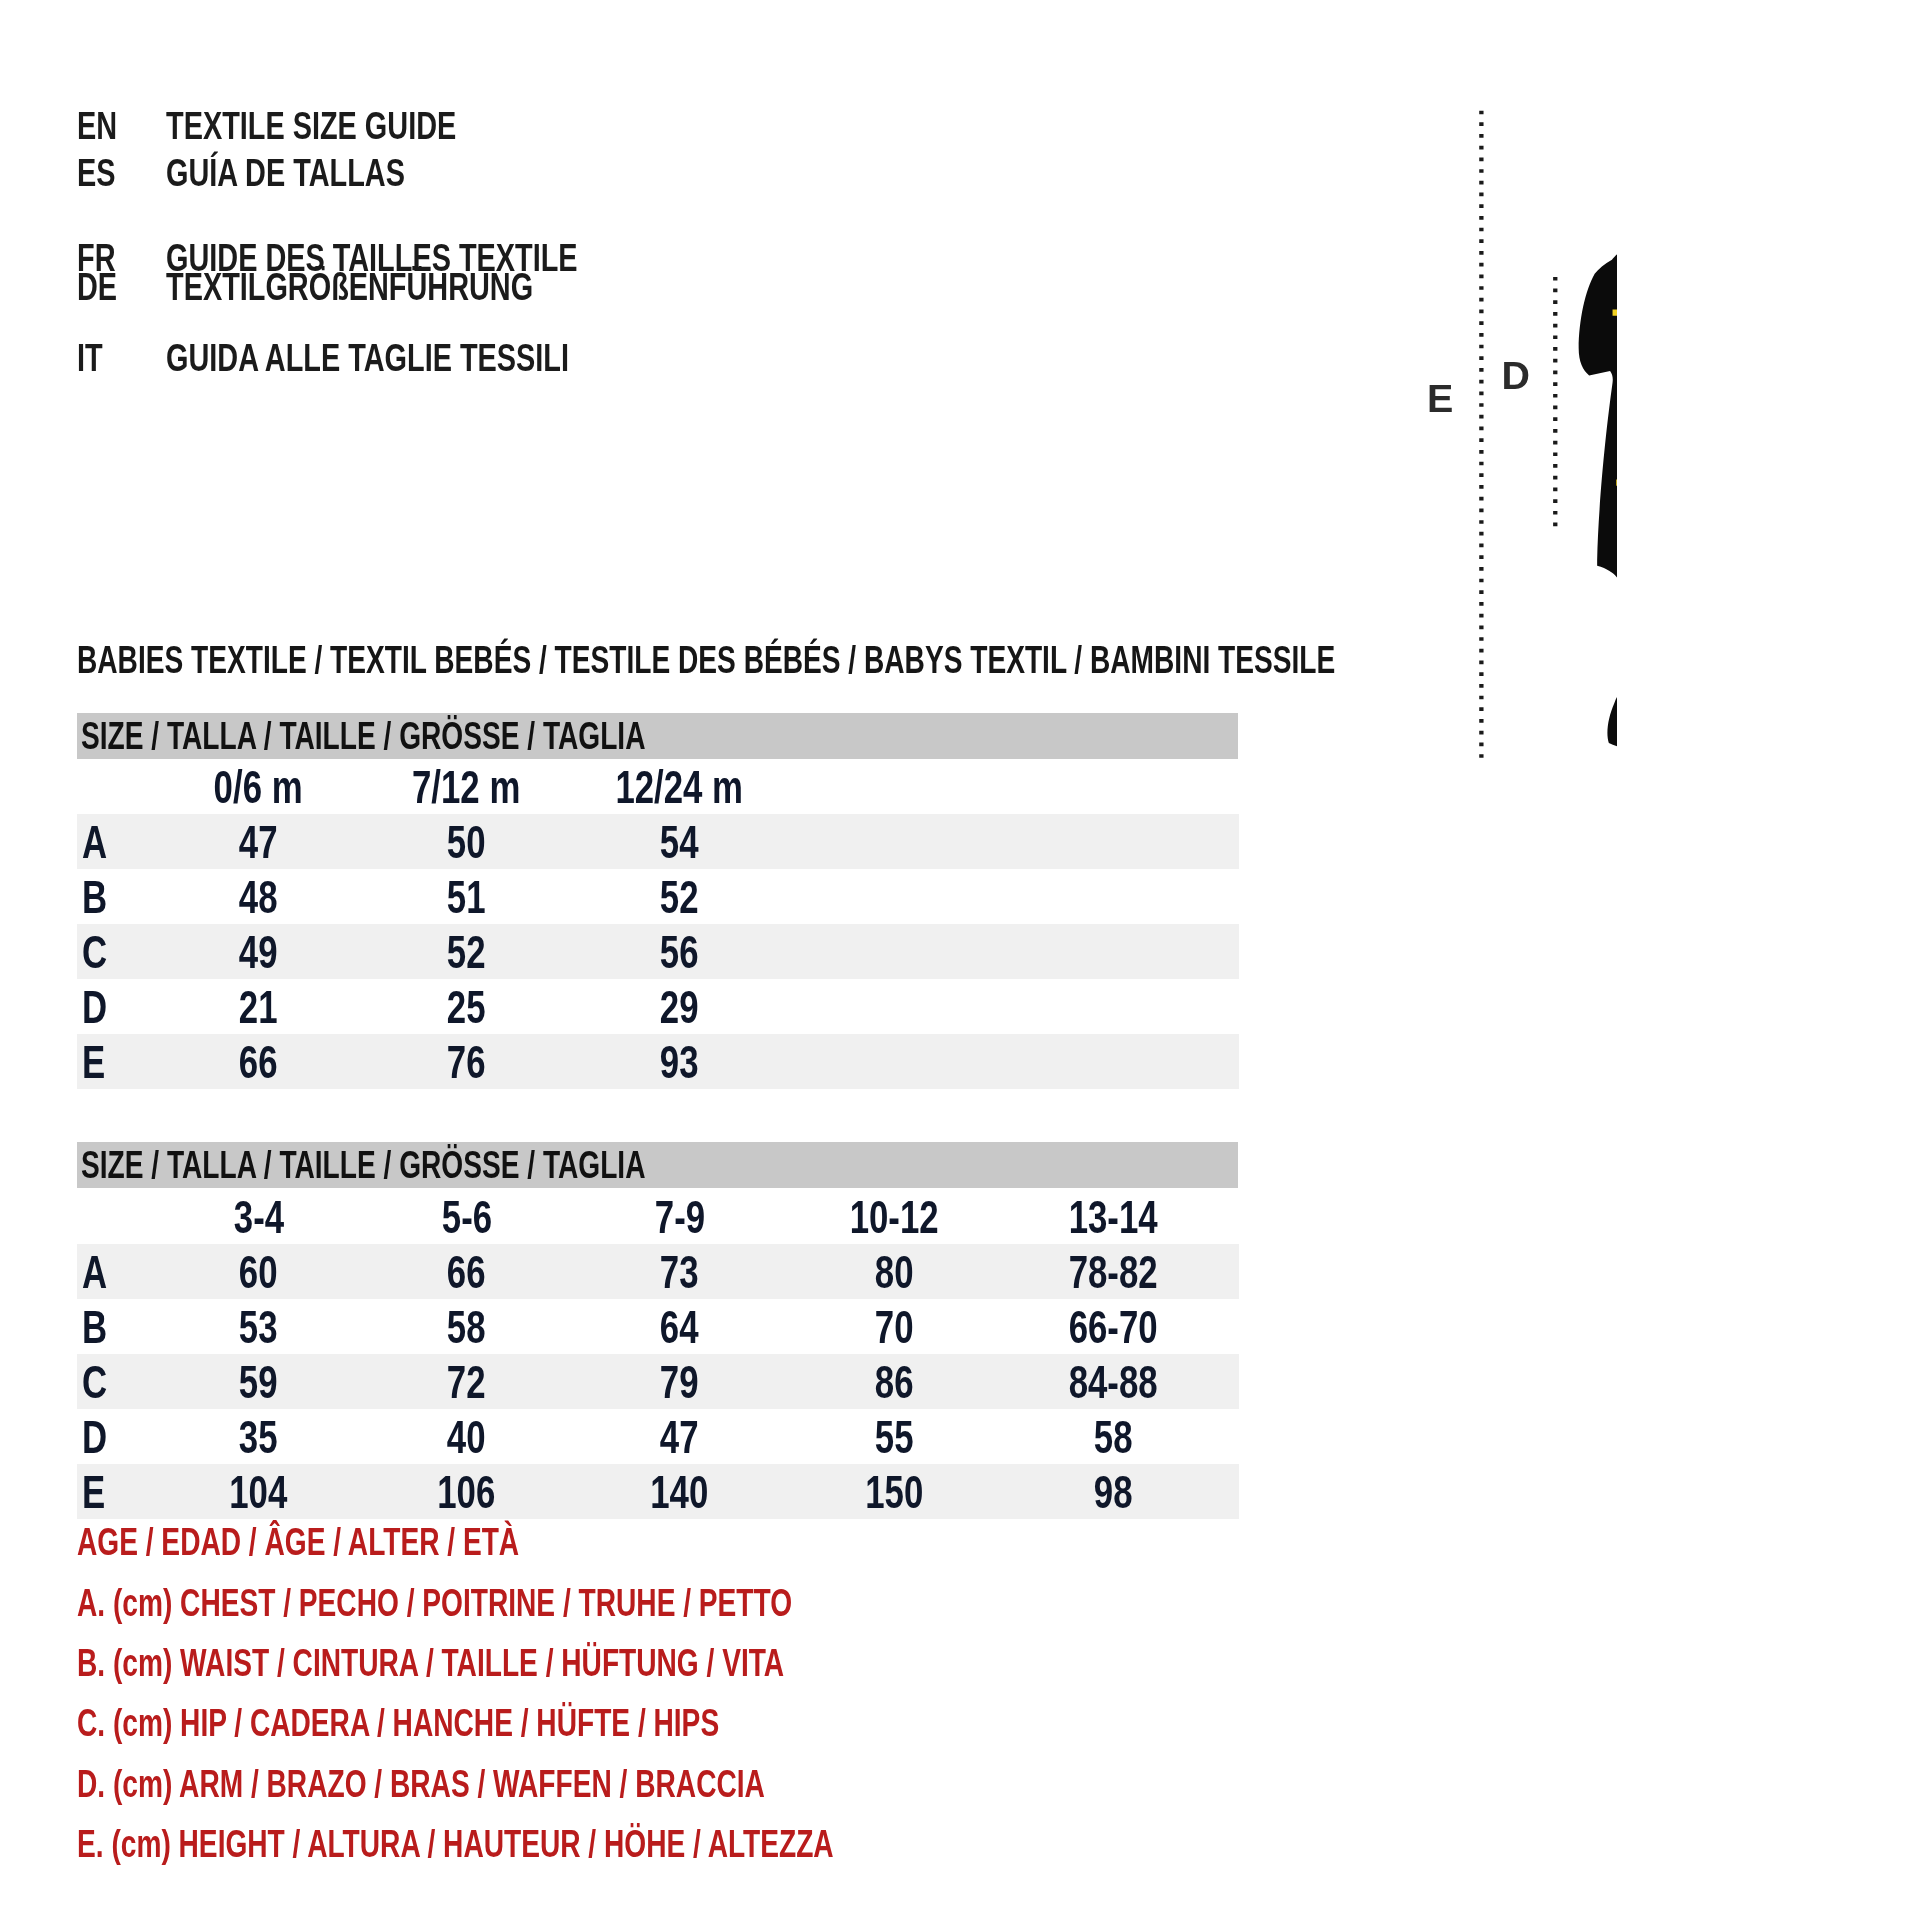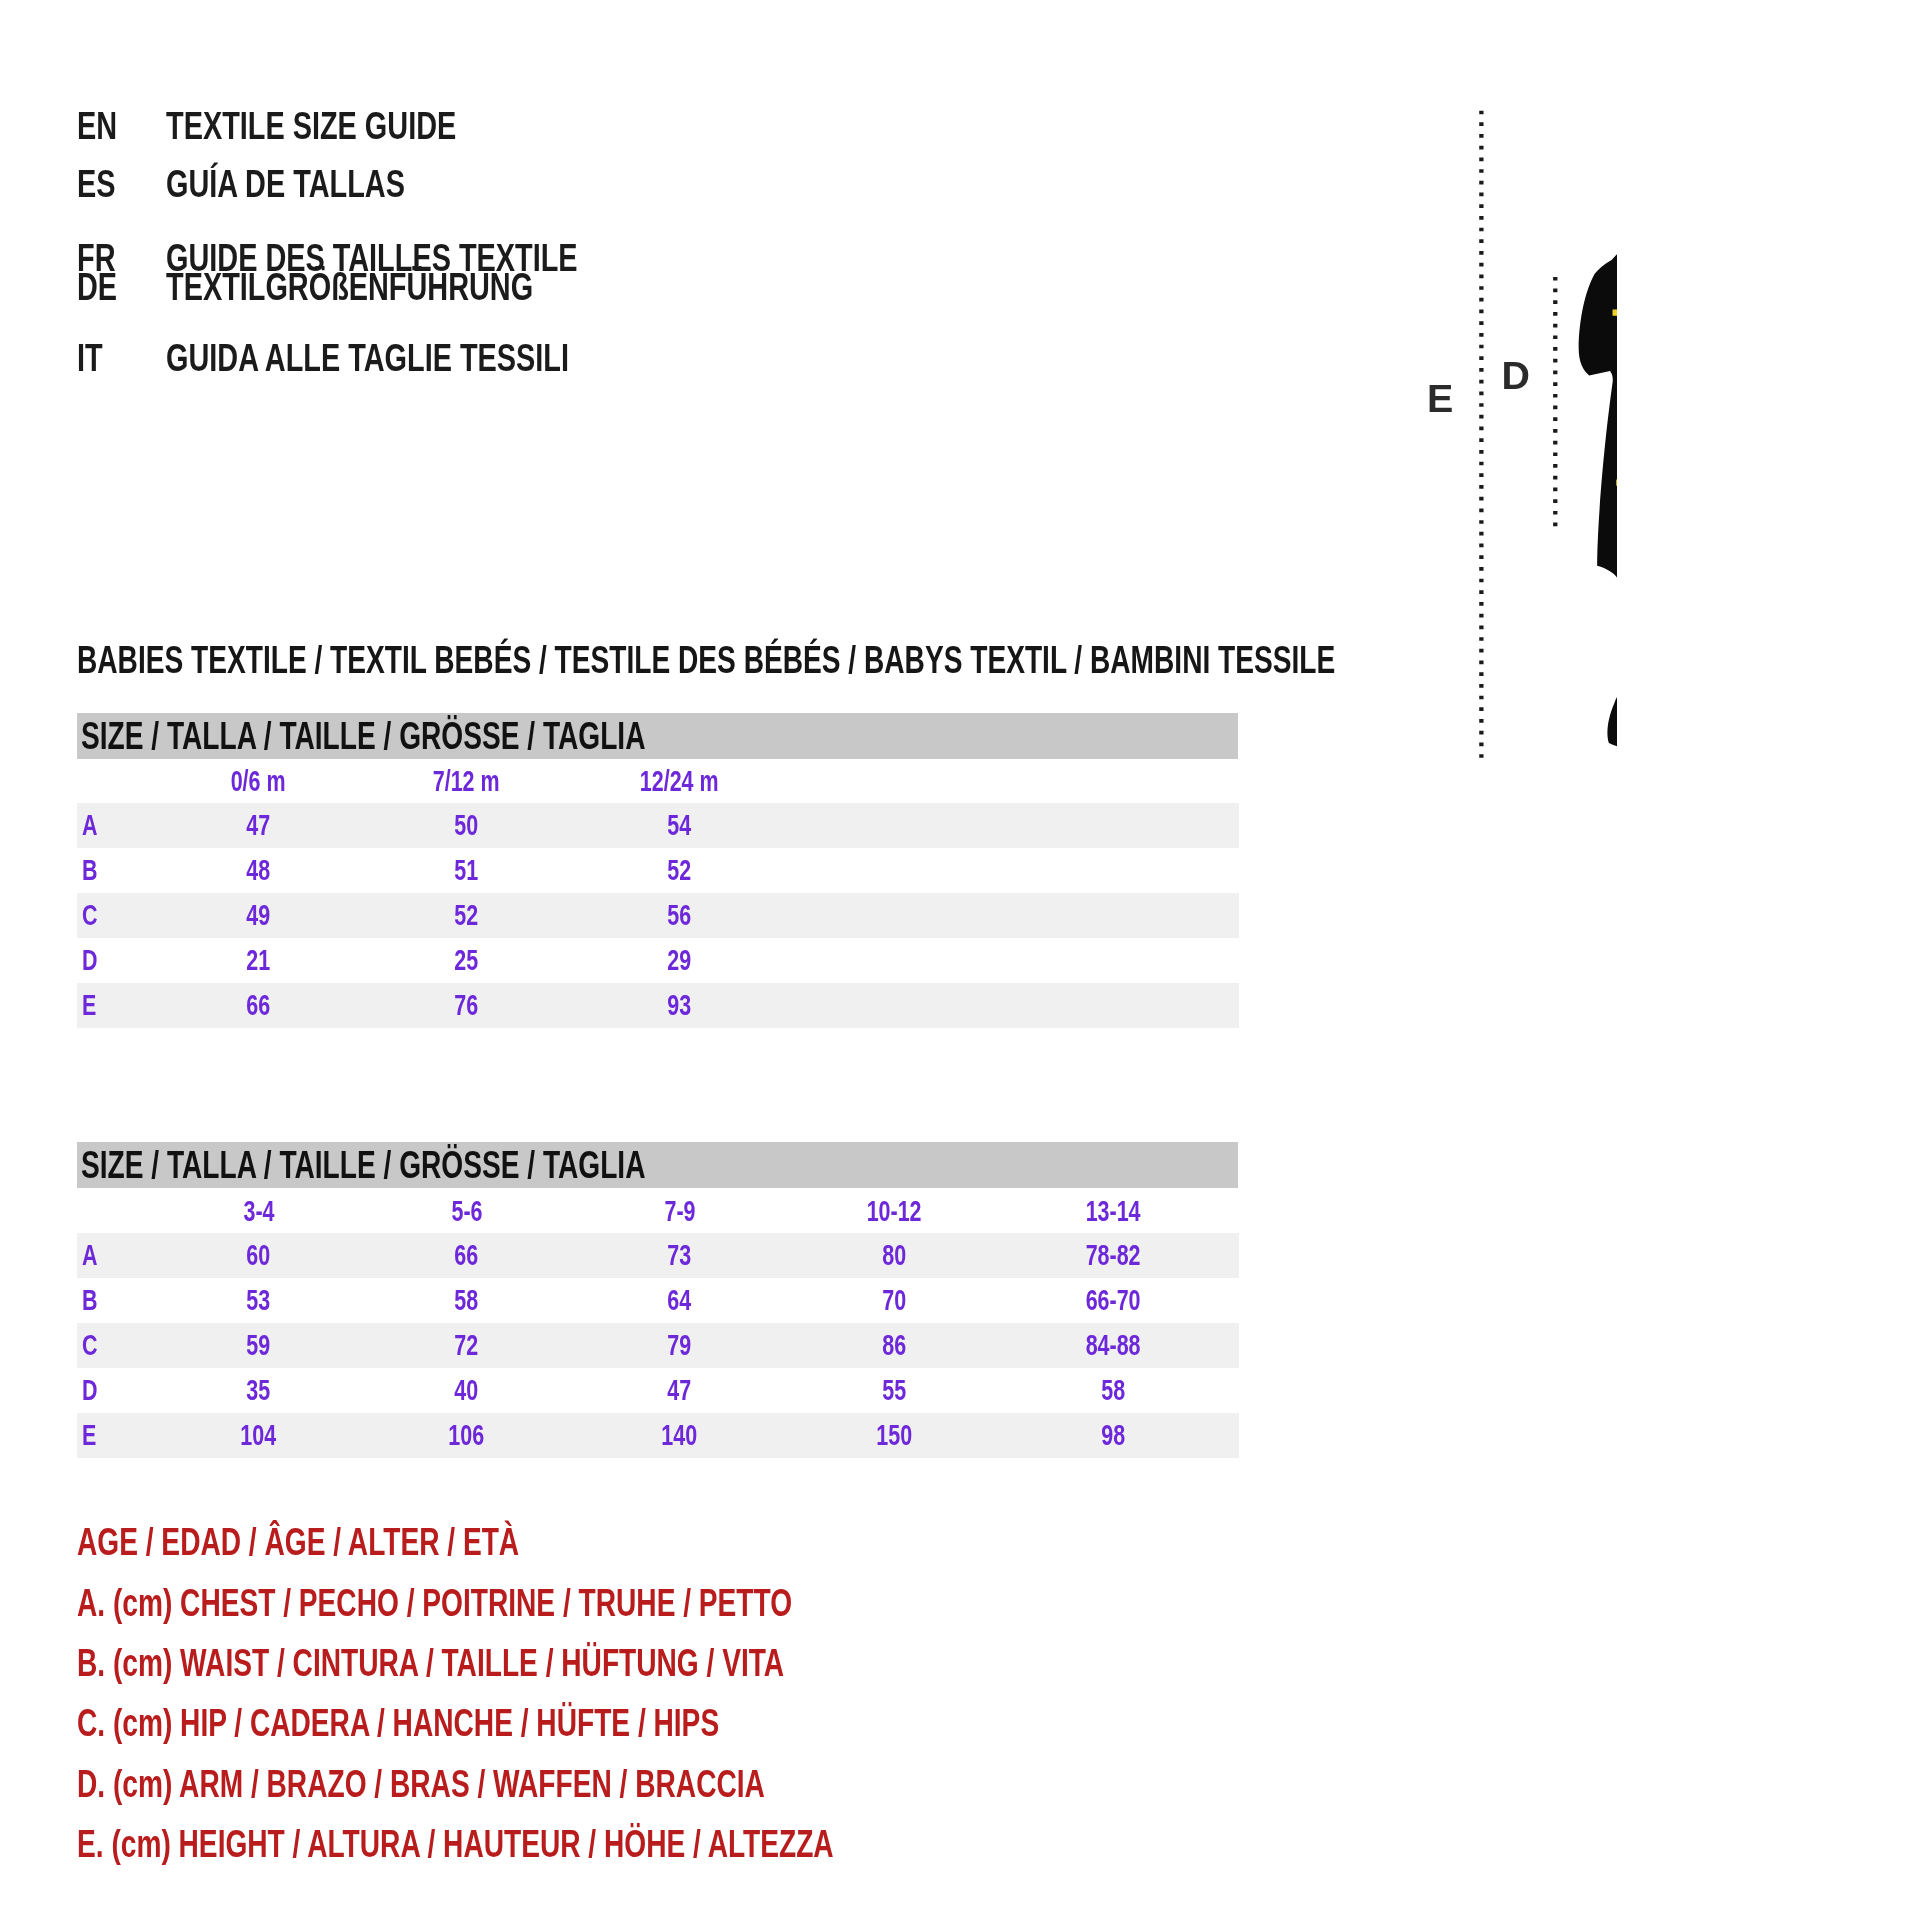--- a/index.html
+++ b/index.html
@@ -21,21 +21,21 @@
   .section-title { position:absolute; left:77px; height:49px; display:flex; align-items:center; font-size:38px; color:#161616; }
 
   
   .size-bar {
     position:absolute; left:77px; width:1161px; height:46px;
     display:flex; align-items:center; padding-left:3.7px; box-sizing:border-box;
     font-size:38px; color:#111;
   }
 
   
-  table.sizes { position:absolute; border-collapse:collapse; table-layout:fixed; font-size:29px; color:#6d28d9; }
+  table.sizes { position:absolute; border-collapse:collapse; table-layout:fixed; font-size:47px; color:#0f172a; }
   table.sizes th, table.sizes td { padding:0; font-weight:700; text-align:center; vertical-align:middle; }
   table.sizes thead th { height:44px; }
   table.sizes tbody th, table.sizes tbody td { height:45px; }
   table.sizes .rl { text-align:left; padding-left:5px; }
 
   
   .legend-line { position:absolute; left:77px; height:49px; display:flex; align-items:center; font-size:38px; color:#b91c1c; }
 
   
   .diagram { position:absolute; left:1405px; top:86px; }
@@ -44,21 +44,21 @@
 </head>
 <body>
 
 <div class="page">
 
   <div>
     <div class="lang-row" style="top:98px">
       <span class="cl lang-code">EN</span>
       <span class="cl lang-title">TEXTILE SIZE GUIDE</span>
     </div>
-    <div class="lang-row" style="top:156px">
+    <div class="lang-row" style="top:145px">
       <span class="cl lang-code">ES</span>
       <span class="cl lang-title">GUÍA DE TALLAS</span>
     </div>
     <div class="lang-row" style="top:230px">
       <span class="cl lang-code">FR</span>
       <span class="cl lang-title">GUIDE DES TAILLES TEXTILE</span>
     </div>
     <div class="lang-row" style="top:259px">
       <span class="cl lang-code">DE</span>
       <span class="cl lang-title">TEXTILGRÖßENFÜHRUNG</span>

